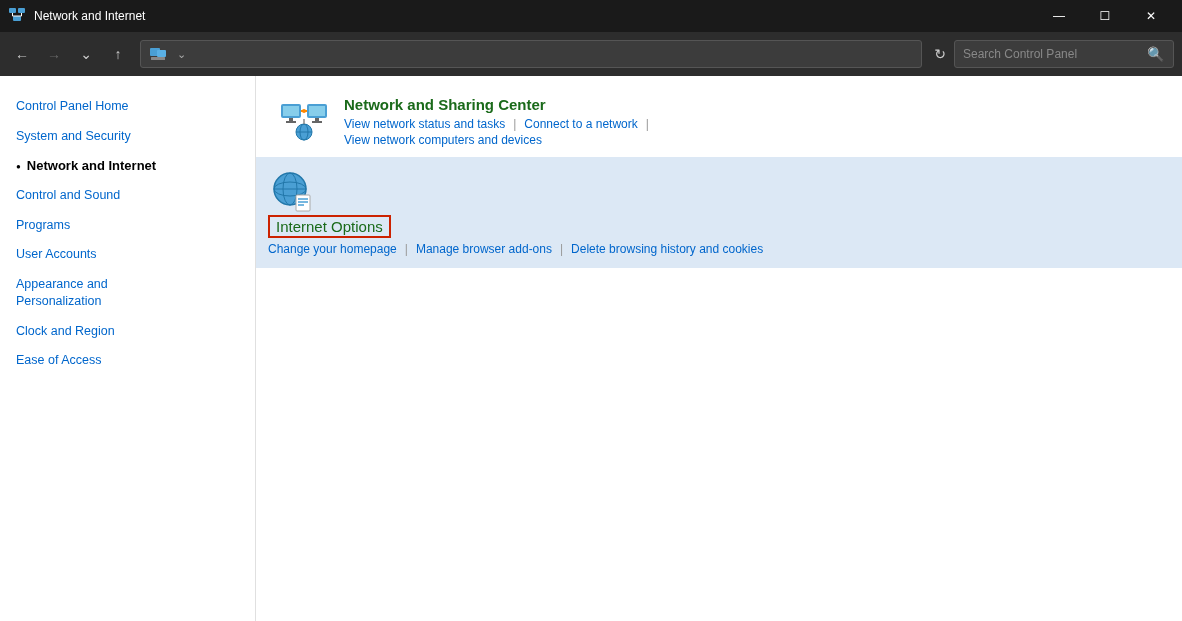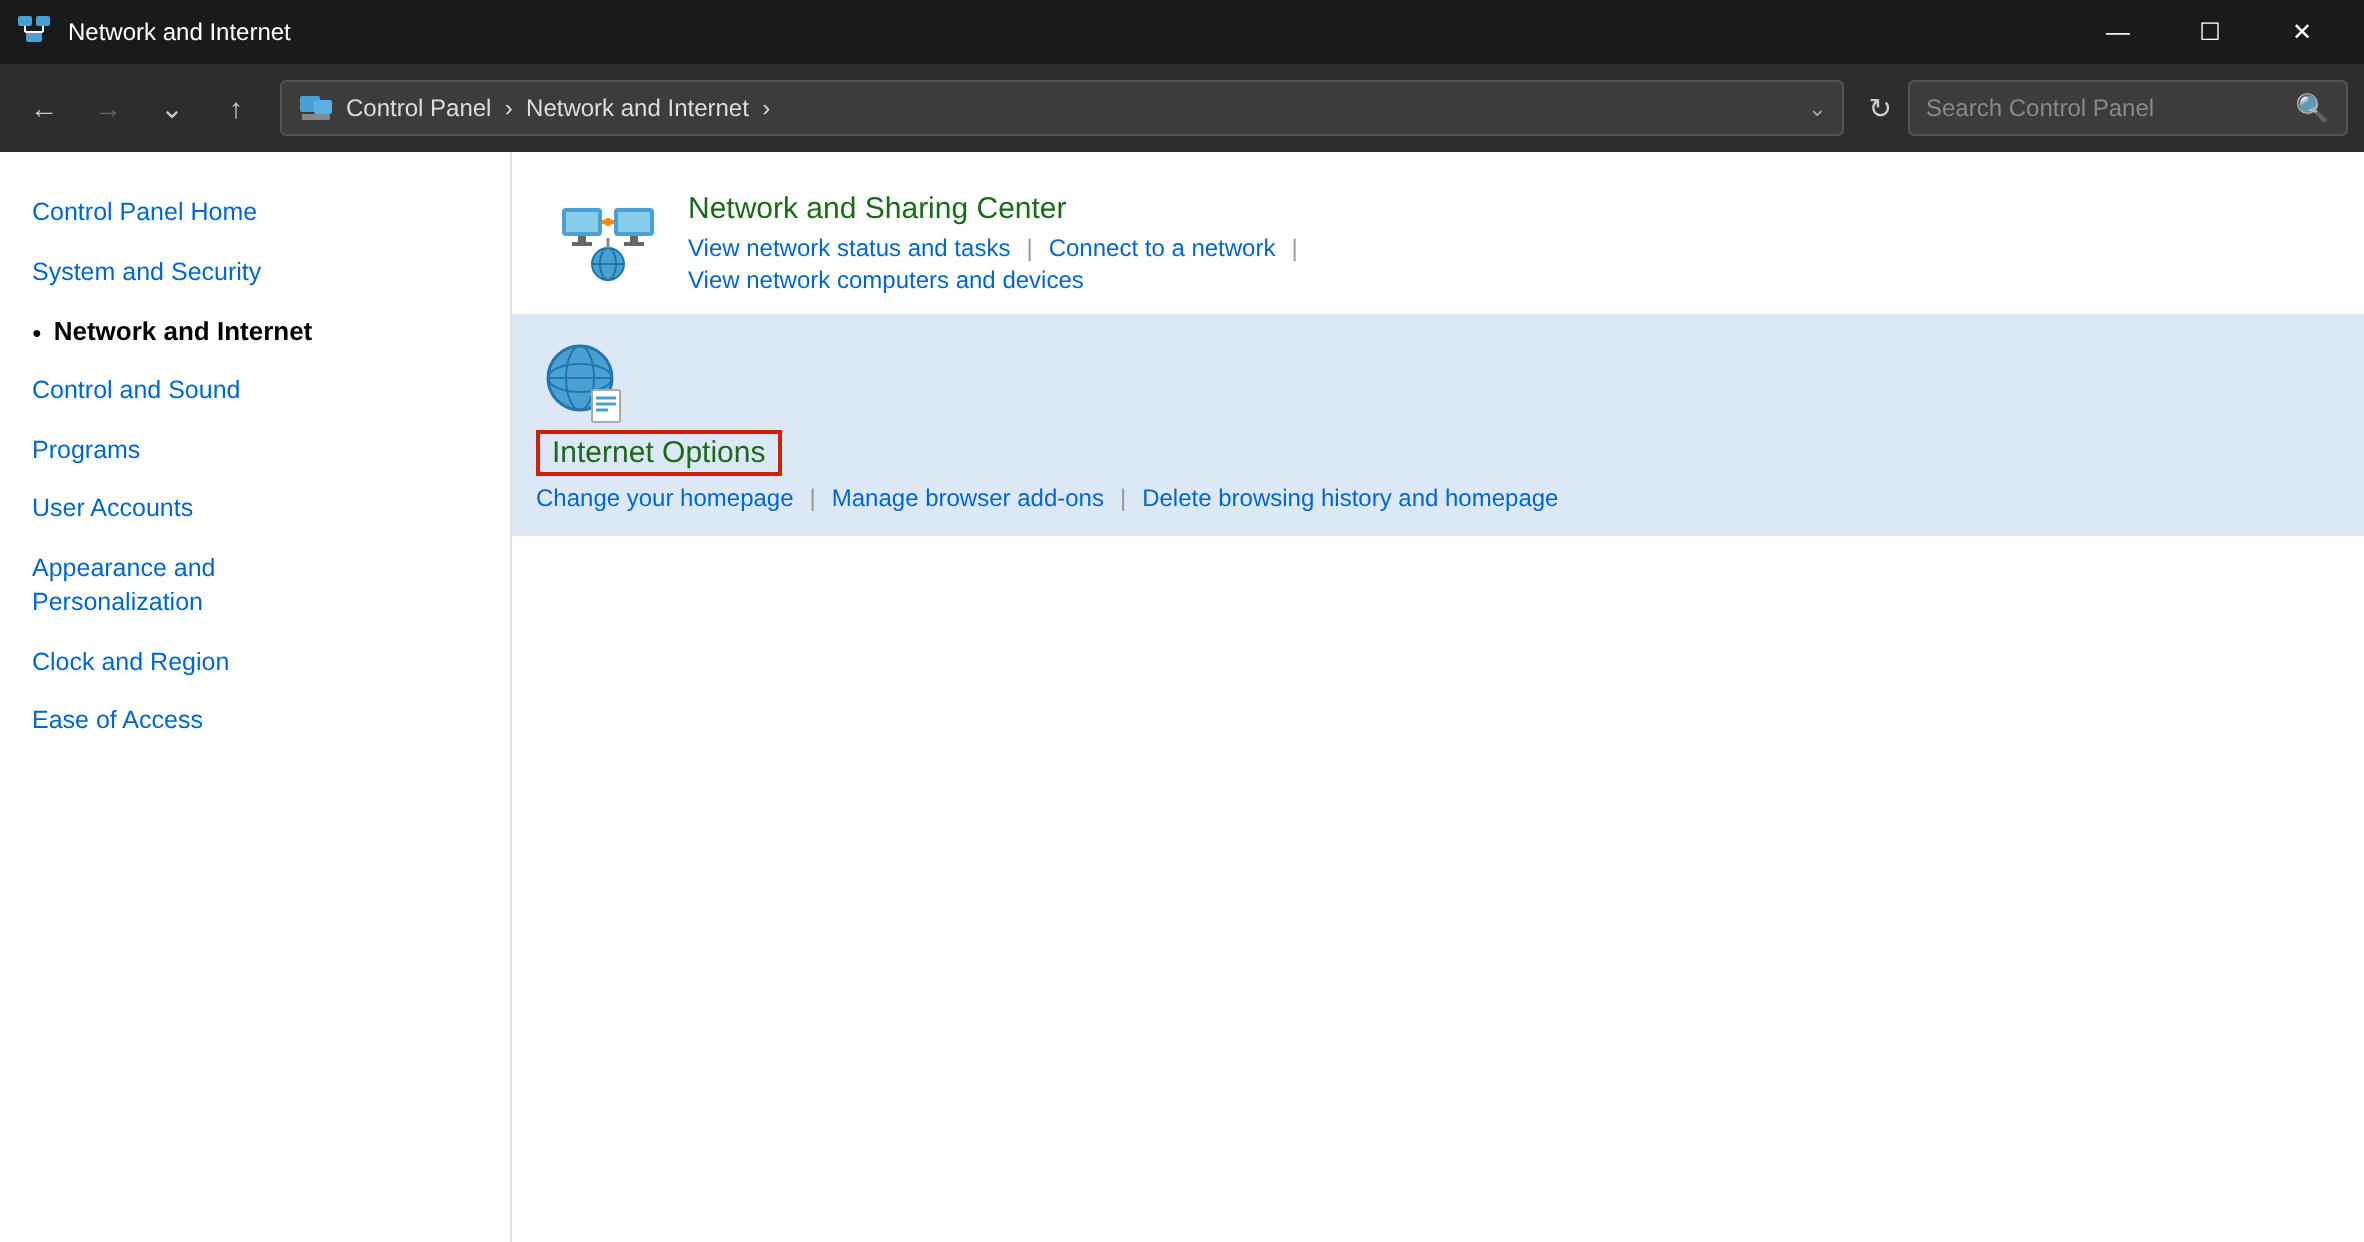--- a/index.html
+++ b/index.html
@@ -168,21 +168,21 @@
       height: 48px;
       margin-right: 16px;
       flex-shrink: 0;
     }
     .section-content {
       flex: 1;
     }
     .section-title {
       color: #1a6a1a;
       font-size: 15px;
-      font-weight: normal;
+      font-weight: bold;
       cursor: pointer;
       margin-bottom: 4px;
     }
 
     .section-links {
       display: flex;
       align-items: center;
       flex-wrap: wrap;
       gap: 2px;
       font-size: 12px;
@@ -227,23 +227,20 @@
   <button class="nav-btn disabled">→</button>
   <button class="nav-btn">⌄</button>
   <button class="nav-btn">↑</button>
   <div class="address-box">
     <span class="addr-icon">
       <svg viewBox="0 0 18 18" width="18" height="18">
         <rect x="1" y="3" width="10" height="8" fill="#4a9fd4" rx="1"></rect>
         <rect x="8" y="5" width="9" height="7" fill="#5ab0e4" rx="1"></rect>
         <rect x="2" y="12" width="14" height="3" fill="#888" rx="0.5"></rect>
       </svg>
-    </span>
-    <span class="address-text">
-      Control Panel &nbsp;›&nbsp; Network and Internet &nbsp;›
     </span>
     <span class="address-arrow">⌄</span>
   </div>
   <span class="refresh-btn">↻</span>
   <div class="search-box">
     <input type="text" placeholder="Search Control Panel" style="">
     <span class="search-icon">🔍</span>
   </div>
 </div>
 
@@ -316,19 +313,19 @@
       </div>
       <div>
         <div style="margin-bottom:4px;">
           <span style="color:#1a6a1a; font-size:15px; cursor:pointer; border: 2px solid #cc2200; display:inline-block; padding: 1px 6px;">Internet Options</span>
         </div>
         <div class="section-links">
           <span class="section-link">Change your homepage</span>
           <span class="link-sep">|</span>
           <span class="section-link">Manage browser add-ons</span>
           <span class="link-sep">|</span>
-          <span class="section-link">Delete browsing history and homepage</span>
+          <span class="section-link">Delete browsing history and cookies</span>
         </div>
       </div>
     </div>
 
   </div>
 </div>
 
 </body></html>

